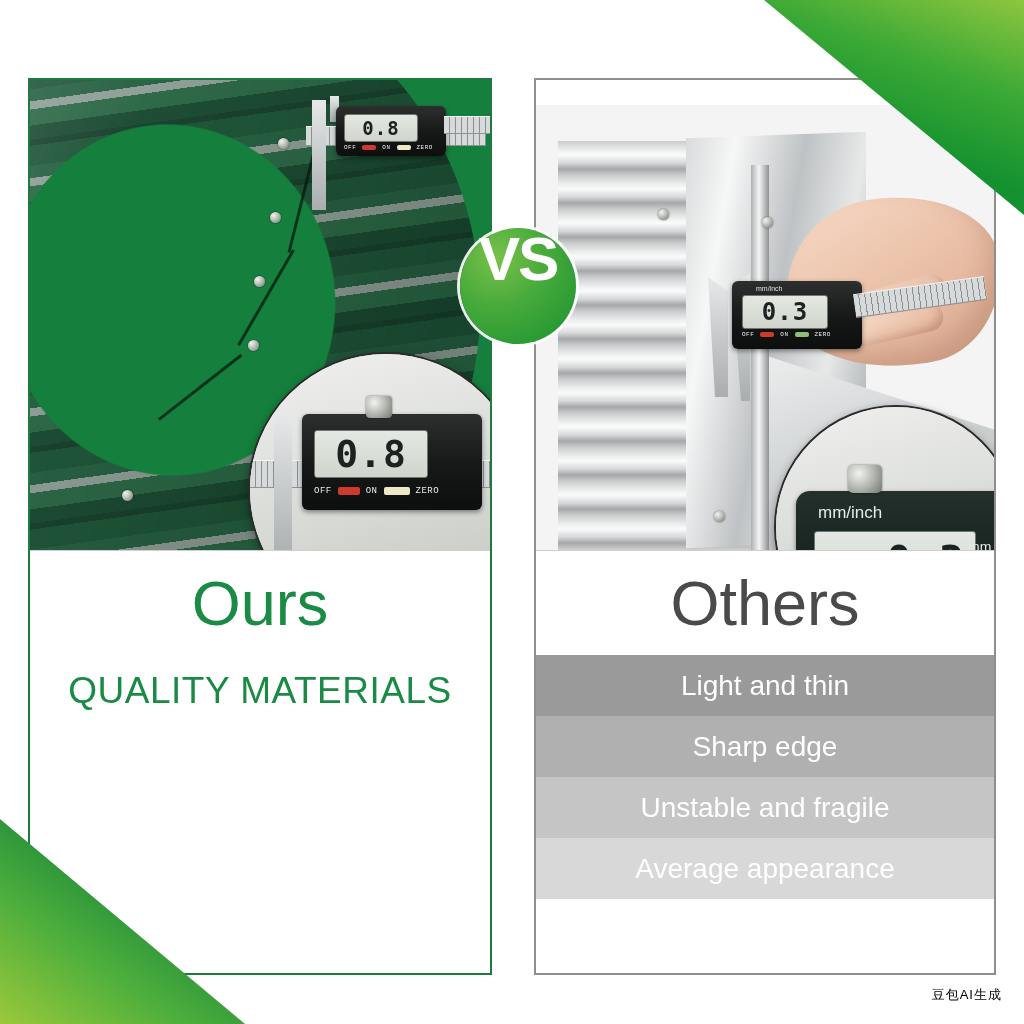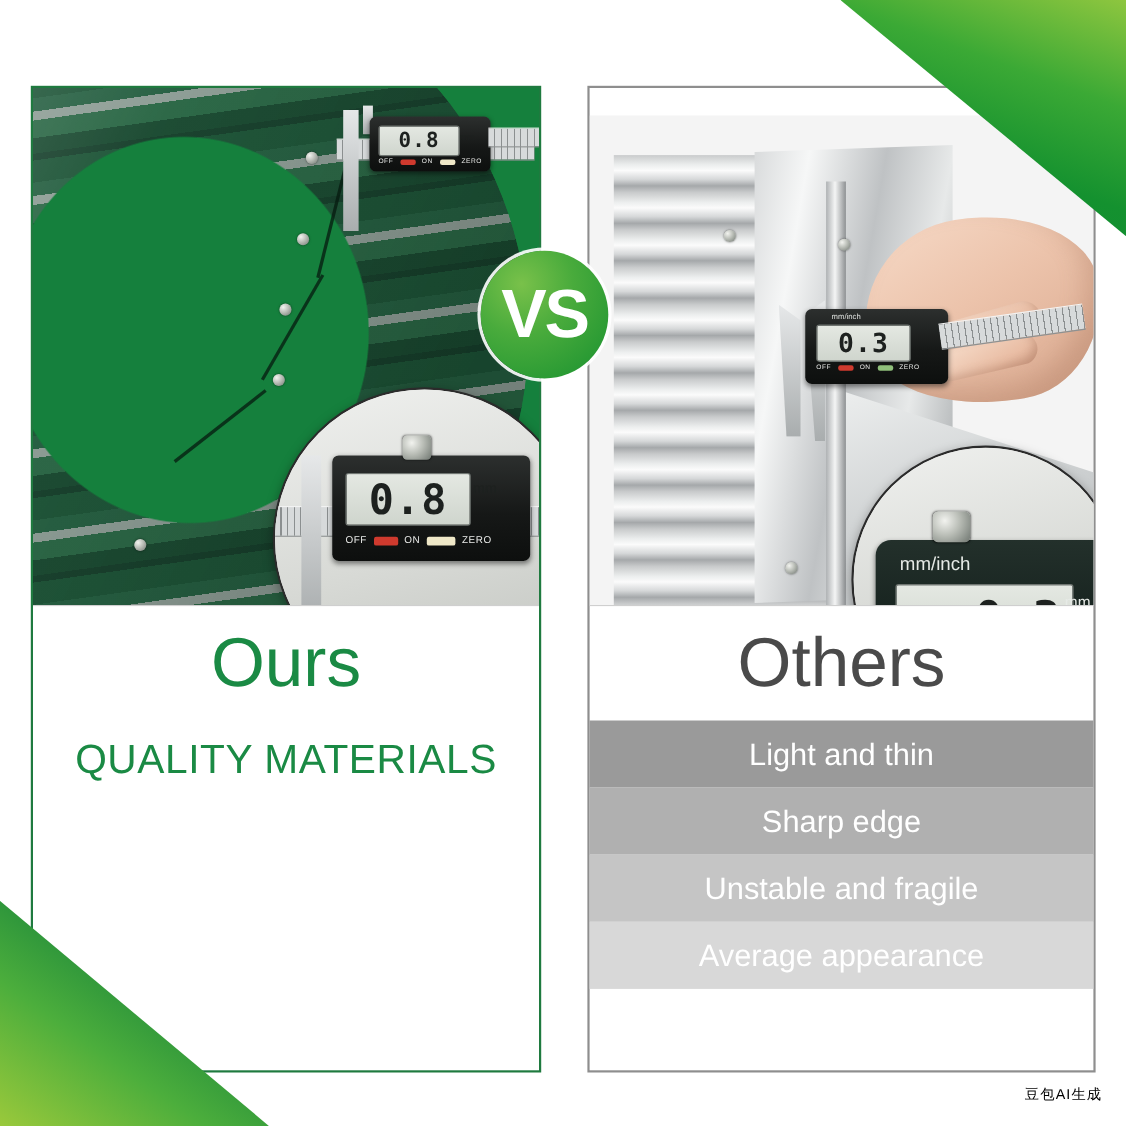--- a/index.html
+++ b/index.html
@@ -213,45 +213,44 @@
   }
   .mmlabel {
     position: absolute;
     font-size: 12px;
     color: #1d211f;
     font-family: "Liberation Sans", sans-serif;
   }
   .btn-strip {
     position: absolute;
     display: flex;
-    align-items: flex-end;
+    align-items: center;
     gap: 6px;
     font-size: 9px;
     color: #e9eae8;
-    font-family: Liberation Sans, sans-serif;
+    font-family: Liberation Mono, monospace;
     letter-spacing: 0.5px;
   }
   .led {
     display: inline-block;
     width: 22px; height: 8px;
     border-radius: 2px;
   }
   .led-red { background: #cf3a2e; }
   .led-green { background: #8fbf7a; }
   .led-cream { background: #efe8c8; width: 26px; }
 
   
   .vs-badge {
     position: absolute;
-    left: 437px; top: 228px;
+    left: 460px; top: 228px;
     width: 116px; height: 116px;
     border-radius: 50%;
     background: radial-gradient(circle at 32% 26%, #79c14a 0%, #49ab3c 40%, #18912f 100%);
     display: flex;
-    align-items: center;
     justify-content: center;
     z-index: 8;
     box-shadow: 0 0 0 3px rgba(255,255,255,0.9);
   }
   .vs-badge span {
     color: #ffffff;
     font-size: 62px;
     font-weight: bold;
     font-family: "Liberation Sans", sans-serif;
     letter-spacing: -2px;

